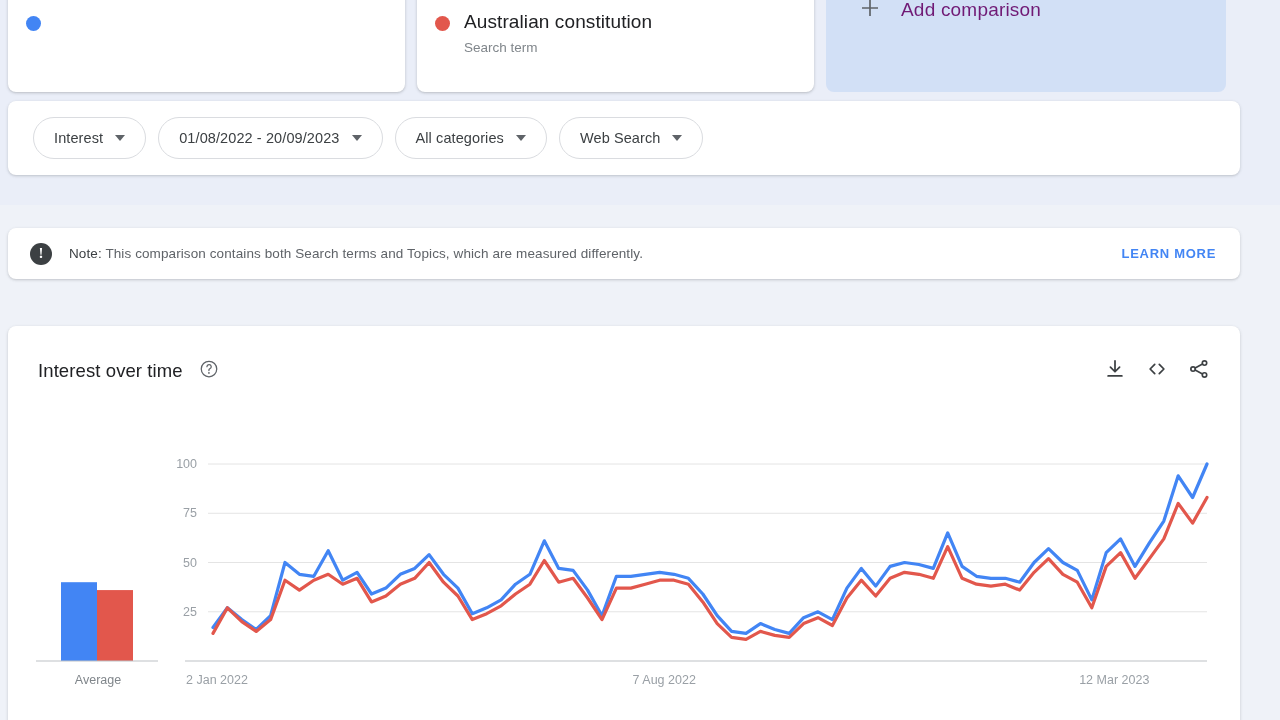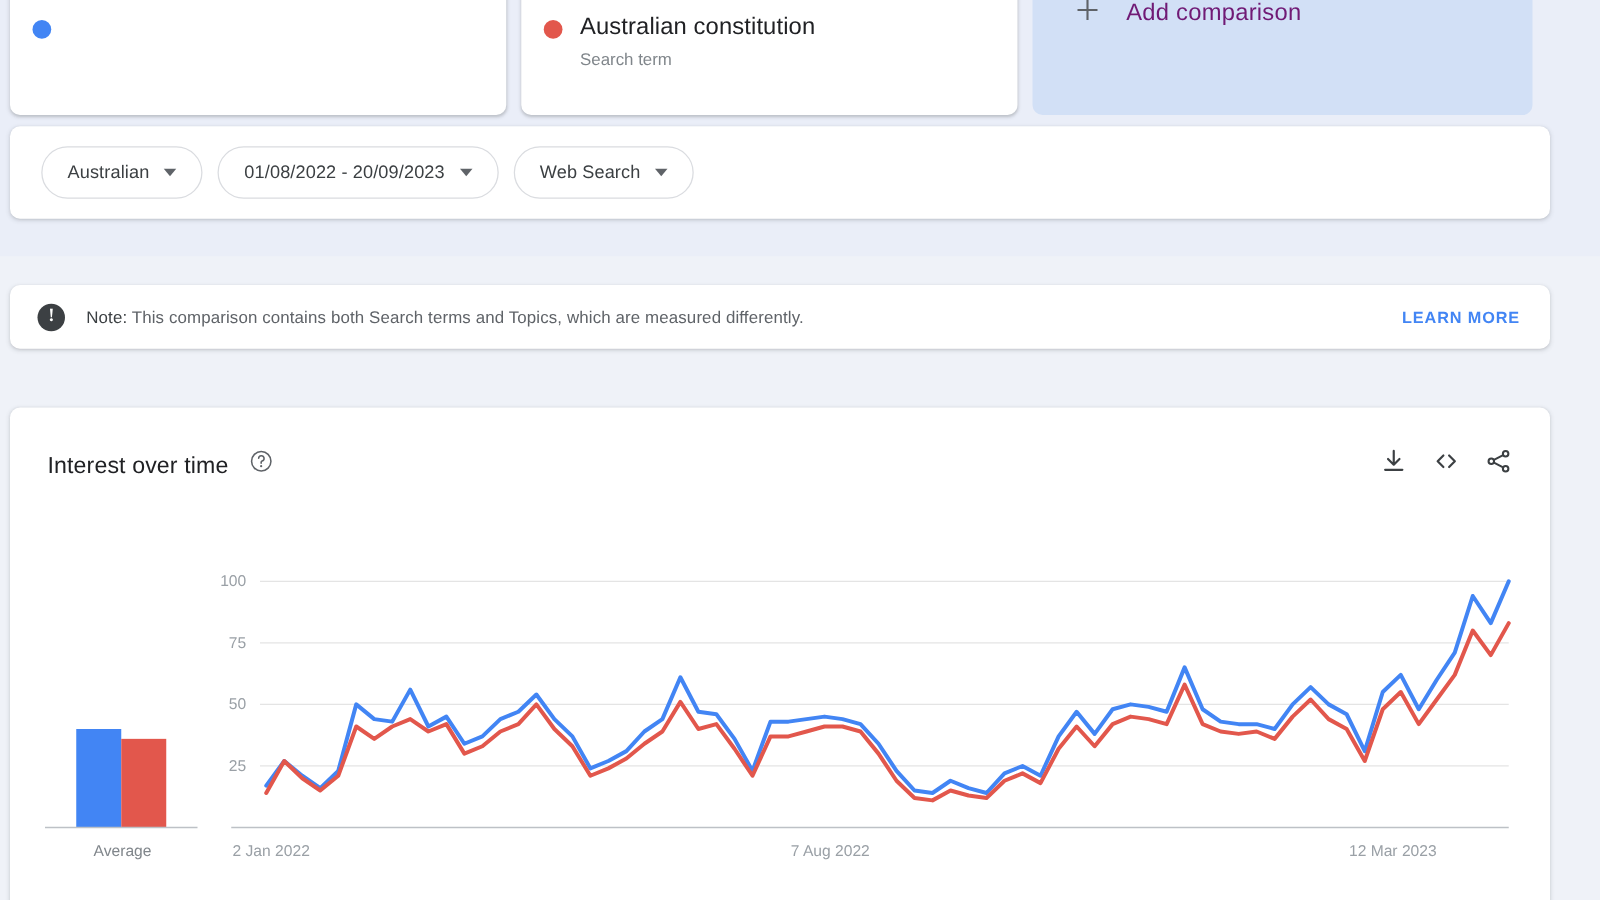--- a/index.html
+++ b/index.html
@@ -153,25 +153,29 @@
             <path d="M10 2 V18 M2 10 H18" stroke="#5f6368" stroke-width="1.7" fill="none"></path>
           </svg>
       </span>
       <span class="add-label">Add comparison</span>
     </div>
   </div>
 </div>
 
 <div class="filter-bar">
   <div class="chip">
-    <span class="chip-label">Australian</span>
+    <span class="chip-label">Interest</span>
     <span class="caret"></span>
   </div>
   <div class="chip">
     <span class="chip-label">01/08/2022 - 20/09/2023</span>
+    <span class="caret"></span>
+  </div>
+  <div class="chip">
+    <span class="chip-label">All categories</span>
     <span class="caret"></span>
   </div>
   <div class="chip">
     <span class="chip-label">Web Search</span>
     <span class="caret"></span>
   </div>
 </div>
 
 <div class="note-bar">
   <span class="note-icon">!</span>

